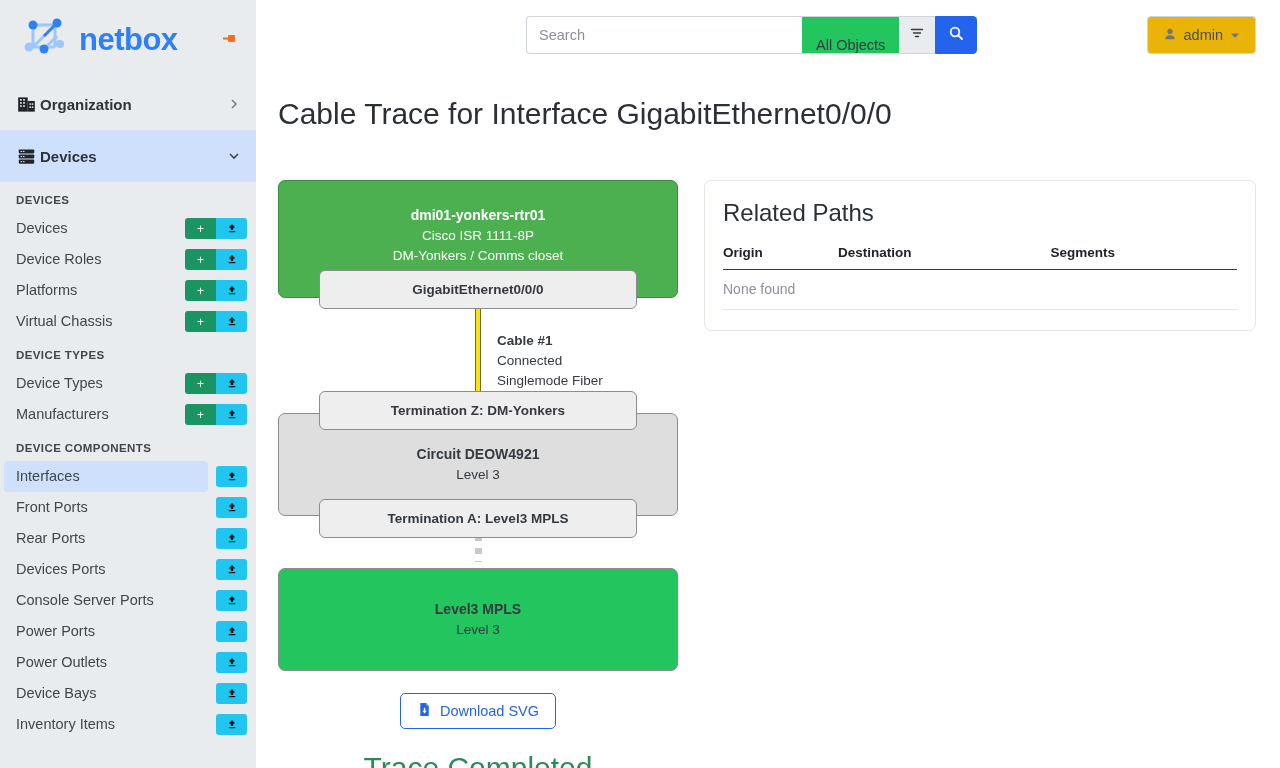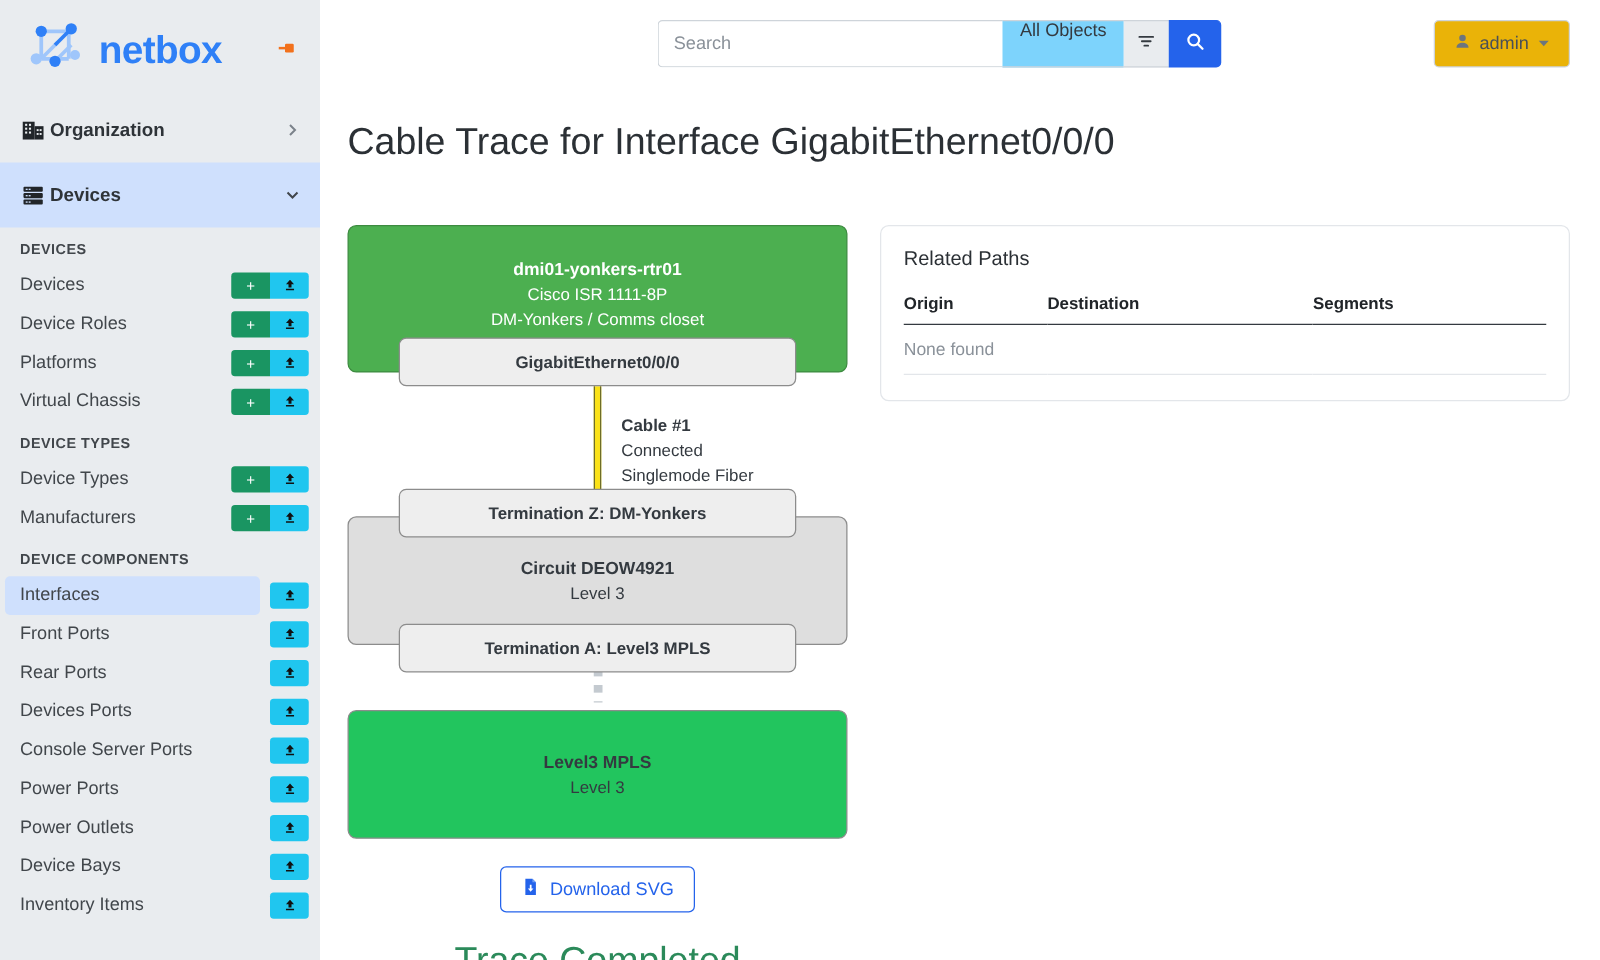--- a/index.html
+++ b/index.html
@@ -99,22 +99,22 @@
     width: 276px; height: 38px;
     border: 1px solid #ced4da; border-right: none;
     border-radius: 4px 0 0 4px;
     padding: 0 12px; font-size: 14.5px;
     color: #495057; background: #fff;
     outline: none;
     font-family: "Liberation Sans", sans-serif;
   }
   .search-input::placeholder { color: #8a9199; }
   .obj-select {
-    height: 38px; display: flex; align-items: flex-start;
-    padding: 0 14px; background: #7dd3fc;
+    height: 38px; display: flex; align-items: flex-end;
+    padding: 0 14px; background: #22c55e;
     border: 1px solid #ced4da; border-left: none; border-right: none;
     font-size: 14.5px; color: #343a40; cursor: pointer;
     white-space: nowrap;
   }
   .filter-btn {
     height: 38px; width: 36px;
     display: flex; align-items: center; justify-content: center;
     background: #e9ecef;
     border: 1px solid #ced4da; border-left: none; border-right: none;
     cursor: pointer; color: #343a40;
@@ -246,21 +246,21 @@
     font-size: 30px; color: #2b8a5a;
   }
 
   
   .card {
     border: 1px solid #e3e6ea; border-radius: 7px;
     background: #fff;
     padding: 18px 18px 20px;
     max-width: 566px;
   }
-  .card-title { font-size: 16px; color: #2b3035; margin-bottom: 18px; }
+  .card-title { font-size: 24px; color: #2b3035; margin-bottom: 18px; }
   table.rp { width: 100%; border-collapse: collapse; }
   table.rp th {
     text-align: left; font-size: 13.5px; font-weight: bold;
     color: #212529; padding: 0 0 9px 0;
     border-bottom: 1.5px solid #343a40;
   }
   table.rp td {
     font-size: 14px; color: #8a9199;
     padding: 11px 0 12px 0;
     border-bottom: 1px solid #e3e6ea;

